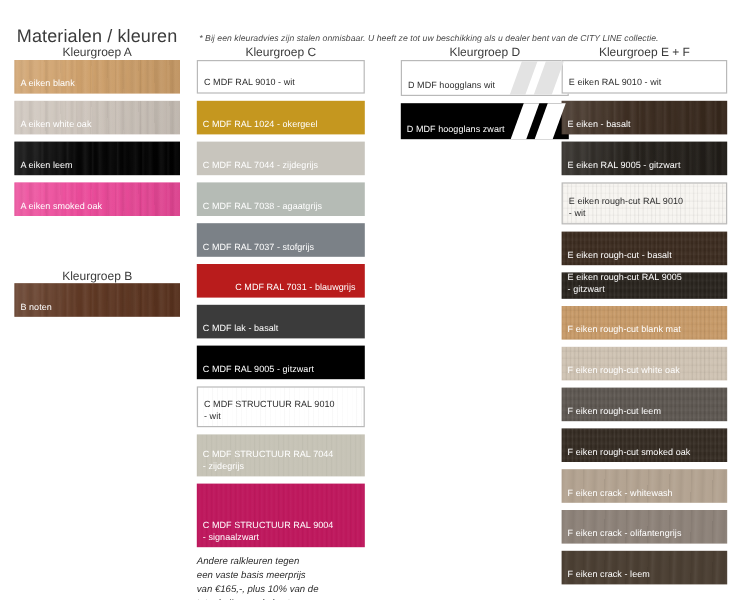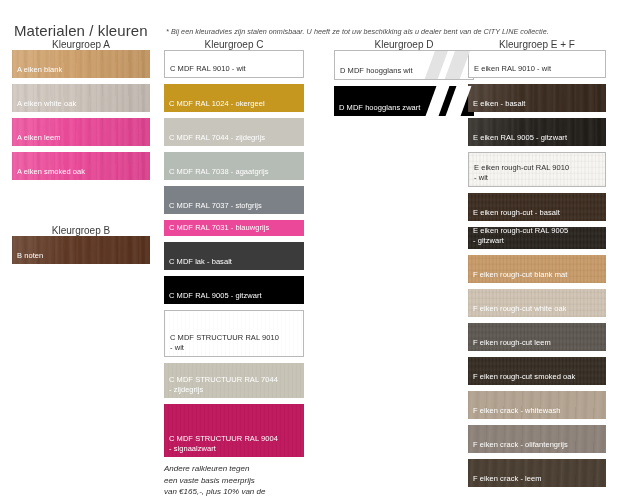--- a/index.html
+++ b/index.html
@@ -137,21 +137,21 @@
         <div class="sw" style="height: 28px; margin-bottom: 6px; background: rgb(207, 160, 106);">
           <div class="grain grain-oak"></div>
           <div class="sheen"></div>
           <div class="sw-label light-text">A eiken blank</div>
         </div>
         <div class="sw" style="height: 28px; margin-bottom: 6px; background: rgb(205, 196, 187);">
           <div class="grain grain-oak"></div>
           <div class="sheen"></div>
           <div class="sw-label light-text">A eiken white oak</div>
         </div>
-        <div class="sw" style="height: 28px; margin-bottom: 6px; background: #ec4899;">
+        <div class="sw" style="height: 28px; margin-bottom: 6px; background: #000000;">
           <div class="grain grain-oak"></div>
           <div class="sheen"></div>
           <div class="sw-label light-text">A eiken leem</div>
         </div>
         <div class="sw" style="height: 28px; margin-bottom: 6px; background: #ec4899;">
           <div class="grain grain-oak"></div>
           <div class="sheen"></div>
           <div class="sw-label light-text">A eiken smoked oak</div>
         </div>
       </div>
@@ -179,30 +179,30 @@
         </div>
         <div class="sw" style="height: 28px; margin-bottom: 6px; background: rgb(200, 197, 189);">
           <div class="sw-label light-text">C MDF RAL 7044 - zijdegrijs</div>
         </div>
         <div class="sw" style="height: 28px; margin-bottom: 6px; background: rgb(181, 187, 181);">
           <div class="sw-label light-text">C MDF RAL 7038 - agaatgrijs</div>
         </div>
         <div class="sw" style="height: 28px; margin-bottom: 6px; background: rgb(123, 129, 135);">
           <div class="sw-label light-text">C MDF RAL 7037 - stofgrijs</div>
         </div>
-        <div class="sw" style="height: 16px; margin-bottom: 6px; background: #ec4899;">
+        <div class="sw" style="height: 28px; margin-bottom: 6px; background: #b91c1c; padding-left: 27px;">
           <div class="sw-label light-text">C MDF RAL 7031 - blauwgrijs</div>
         </div>
         <div class="sw" style="height: 28px; margin-bottom: 6px; background: rgb(59, 59, 59);">
           <div class="sw-label light-text">C MDF lak - basalt</div>
         </div>
         <div class="sw" style="height: 28px; margin-bottom: 6px; background: rgb(0, 0, 0);">
           <div class="sw-label light-text">C MDF RAL 9005 - gitzwart</div>
         </div>
-        <div class="sw outline" style="height: 47px; margin-bottom: 6px; background: rgb(255, 255, 255);">
+        <div class="sw outline" style="height: 34px; margin-bottom: 6px; background: rgb(255, 255, 255);">
           <div class="grain grain-struct"></div>
           <div class="sw-label dark-text">C MDF STRUCTUUR RAL 9010
  - wit</div>
         </div>
         <div class="sw" style="height: 35px; margin-bottom: 6px; background: rgb(198, 195, 182);">
           <div class="grain grain-struct"></div>
           <div class="sw-label light-text">C MDF STRUCTUUR RAL 7044
  - zijdegrijs</div>
         </div>
         <div class="sw" style="height: 53px; margin-bottom: 6px; background: #be185d;">

